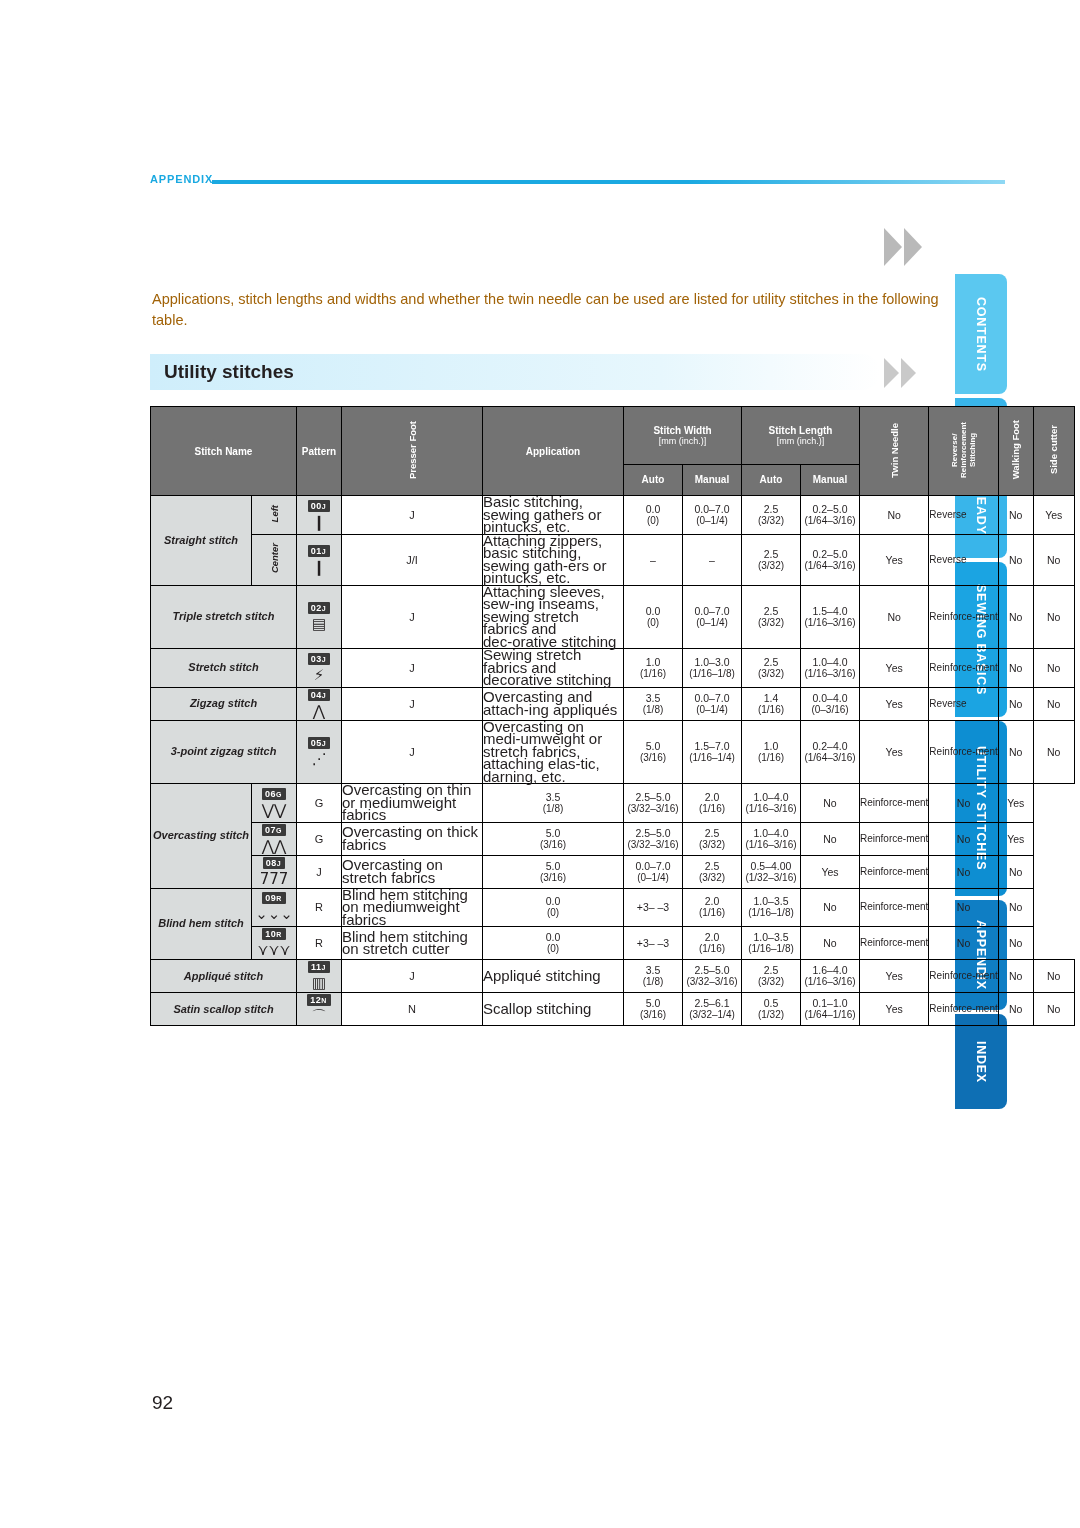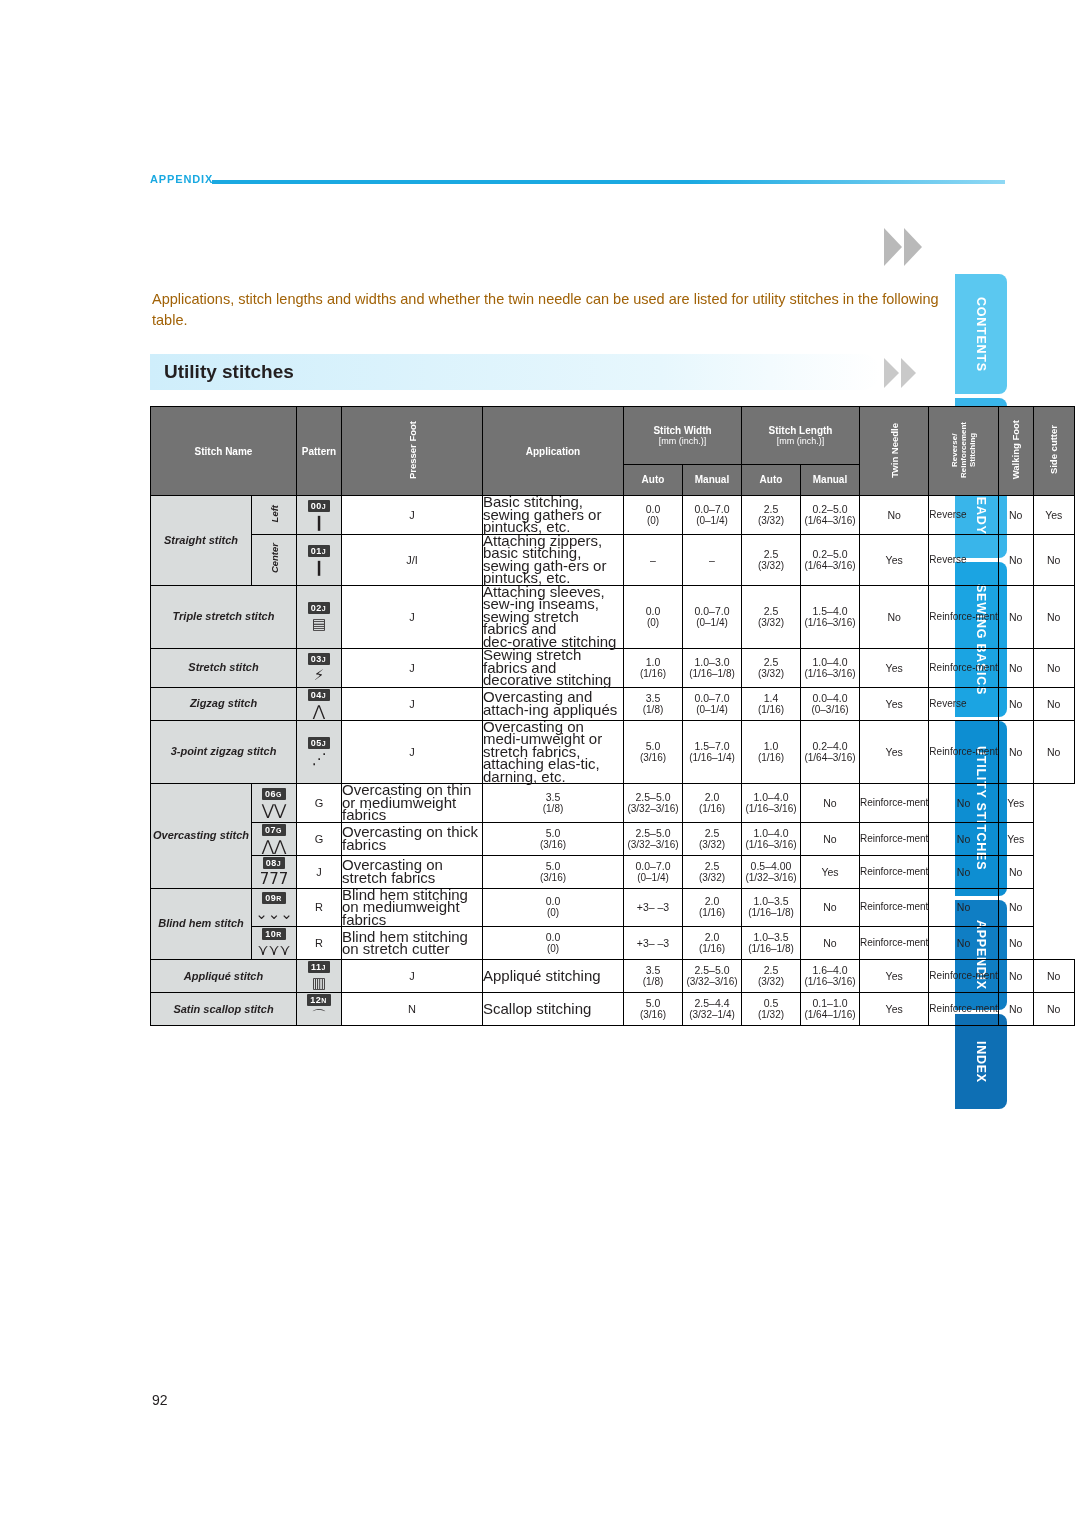--- a/index.html
+++ b/index.html
@@ -54,21 +54,21 @@
   .pat{background:#d9dcdc;text-align:center;width:44px;position:relative;}
   .pat .code{display:inline-block;background:#3a3a3a;color:#fff;font-size:9px;font-weight:bold;padding:1px 4px 1px 3px;border-radius:1px;letter-spacing:.5px;}
   .pat .glyph{display:block;font-size:15px;line-height:17px;color:#231f20;margin-top:2px;font-family:"DejaVu Sans", sans-serif;}
   .foot{text-align:center;width:40px;font-size:11px;}
   .app{padding:2px 4px;font-size:15px;line-height:12.5px;width:140px;}
   .val{text-align:center;font-size:10.5px;line-height:12px;width:58px;}
   .val .sub{display:block;font-size:10px;}
   .yn{text-align:center;font-size:10.5px;width:34px;}
   .rev{text-align:left;padding-left:4px;font-size:10px;line-height:12px;width:66px;}
 
-  .pageno{position:absolute;left:152px;top:1376px;font-size:14px;color:#231f20;}
+  .pageno{position:absolute;left:152px;top:1376px;font-size:19px;color:#231f20;}
 </style>
 </head>
 <body>
 
 <div class="page">
 
   <div class="hdr">
     <div class="hdr-label">APPENDIX</div>
     <div class="hdr-rule"></div>
   </div>
@@ -296,21 +296,21 @@
           <td class="rev">Reinforce‑ment</td>
           <td class="yn">No</td>
           <td class="yn">No</td>
         </tr>
         <tr>
           <td class="nm" colspan="2">Satin scallop stitch</td>
           <td class="pat"><span class="code">12<span style="font-size:7px;">N</span></span><span class="glyph">⌒</span></td>
           <td class="foot">N</td>
           <td class="app">Scallop stitching</td>
           <td class="val"><span>5.0</span><span class="sub">(3/16)</span></td>
-          <td class="val"><span>2.5–4.4</span><span class="sub">(3/32–1/4)</span></td>
+          <td class="val"><span>2.5–6.1</span><span class="sub">(3/32–1/4)</span></td>
           <td class="val"><span>0.5</span><span class="sub">(1/32)</span></td>
           <td class="val"><span>0.1–1.0</span><span class="sub">(1/64–1/16)</span></td>
           <td class="yn">Yes</td>
           <td class="rev">Reinforce‑ment</td>
           <td class="yn">No</td>
           <td class="yn">No</td>
         </tr>
       </tbody>
   </table>
 

